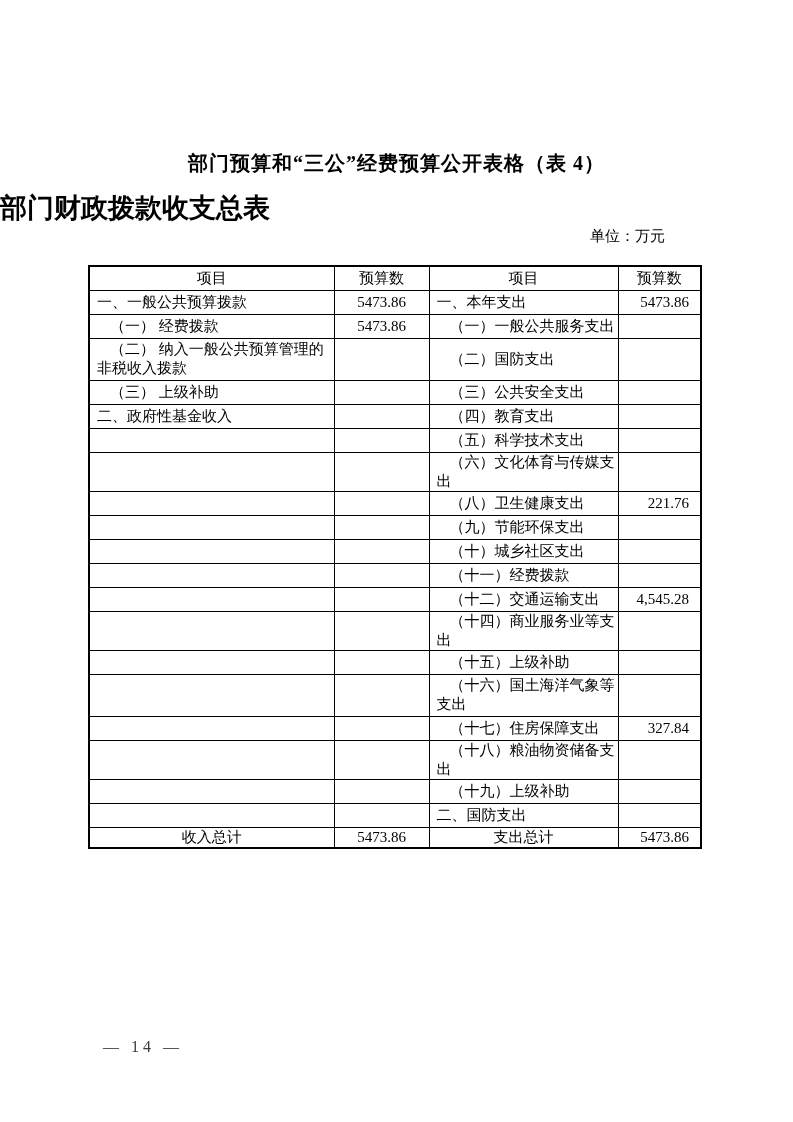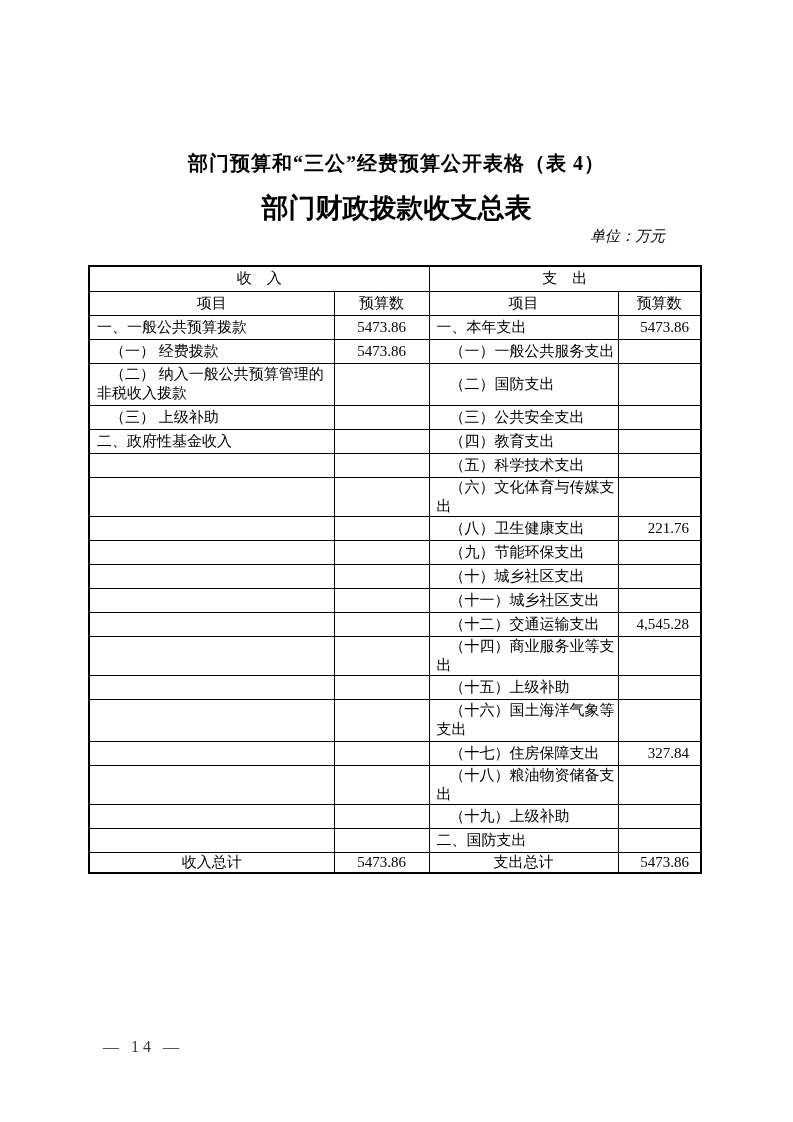--- a/index.html
+++ b/index.html
@@ -17,32 +17,31 @@
     top: 151px; left: 0; width: 793px;
     text-align: center;
     font-size: 20px;
     font-weight: bold;
     line-height: 25px;
     letter-spacing: 1px;
   }
   .title2 {
     position: absolute;
     top: 192px; left: 0; width: 793px;
-    text-align: center;
+    text-align: left;
     font-size: 27px;
     font-weight: bold;
     line-height: 32px;
   }
   .unit {
     position: absolute;
     top: 227px; left: 88px; width: 612px;
     text-align: right;
     padding-right: 35px;
     font-size: 15px;
-    font-style: italic;
   }
   table.budget {
     position: absolute;
     top: 265px; left: 88px;
     width: 612px;
     border-collapse: collapse;
     table-layout: fixed;
     border: 2px solid #000;
     font-size: 15px;
   }
@@ -82,24 +81,20 @@
   <div class="unit">单位：万元</div>
 
   <table class="budget">
     <colgroup>
       <col style="width:245px">
       <col style="width:95px">
       <col style="width:189px">
       <col style="width:83px">
     </colgroup>
     <thead>
-      <tr class="sec">
-        <th colspan="2">收　入</th>
-        <th colspan="2">支　出</th>
-      </tr>
       <tr class="cols">
         <th>项目</th>
         <th>预算数</th>
         <th>项目</th>
         <th>预算数</th>
       </tr>
     </thead>
     <tbody>
         <tr>
           <td class="item">一、一般公共预算拨款</td>
@@ -157,21 +152,21 @@
         </tr>
         <tr>
           <td class="item"></td>
           <td class="num-c"></td>
           <td class="item ind">（十）城乡社区支出</td>
           <td class="num-r"></td>
         </tr>
         <tr>
           <td class="item"></td>
           <td class="num-c"></td>
-          <td class="item ind">（十一）城乡社区支出</td>
+          <td class="item ind">（十一）经费拨款</td>
           <td class="num-r"></td>
         </tr>
         <tr>
           <td class="item"></td>
           <td class="num-c"></td>
           <td class="item ind">（十二）交通运输支出</td>
           <td class="num-r">4,545.28</td>
         </tr>
         <tr>
           <td class="item"></td>

